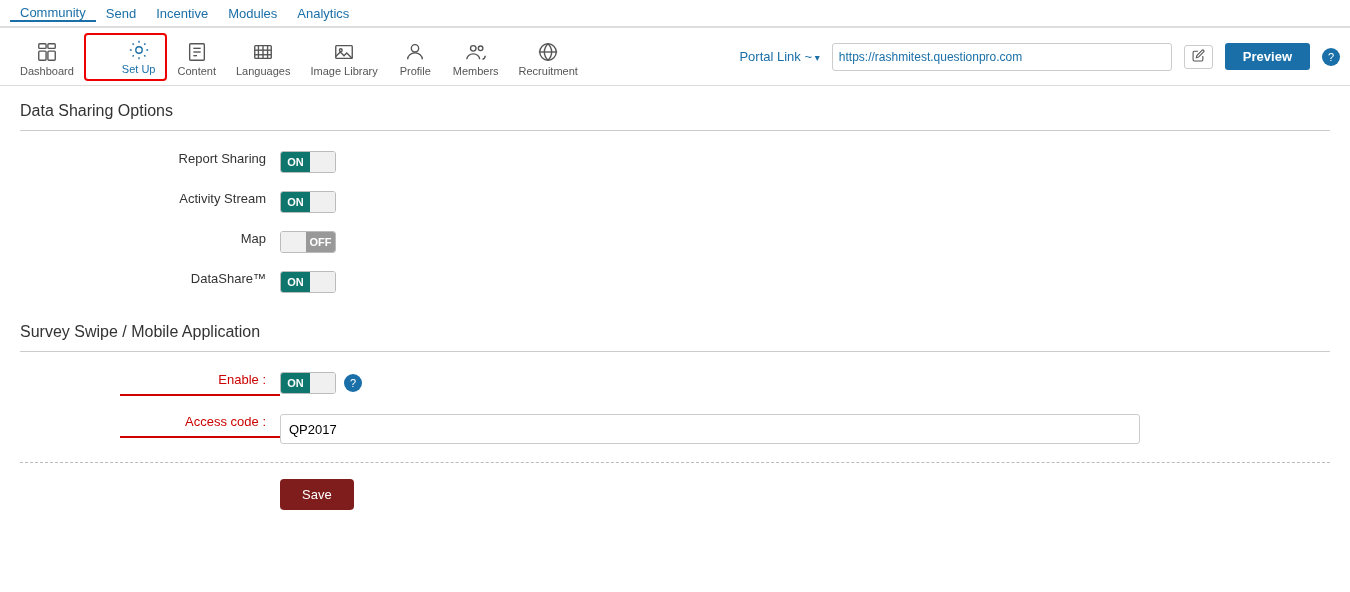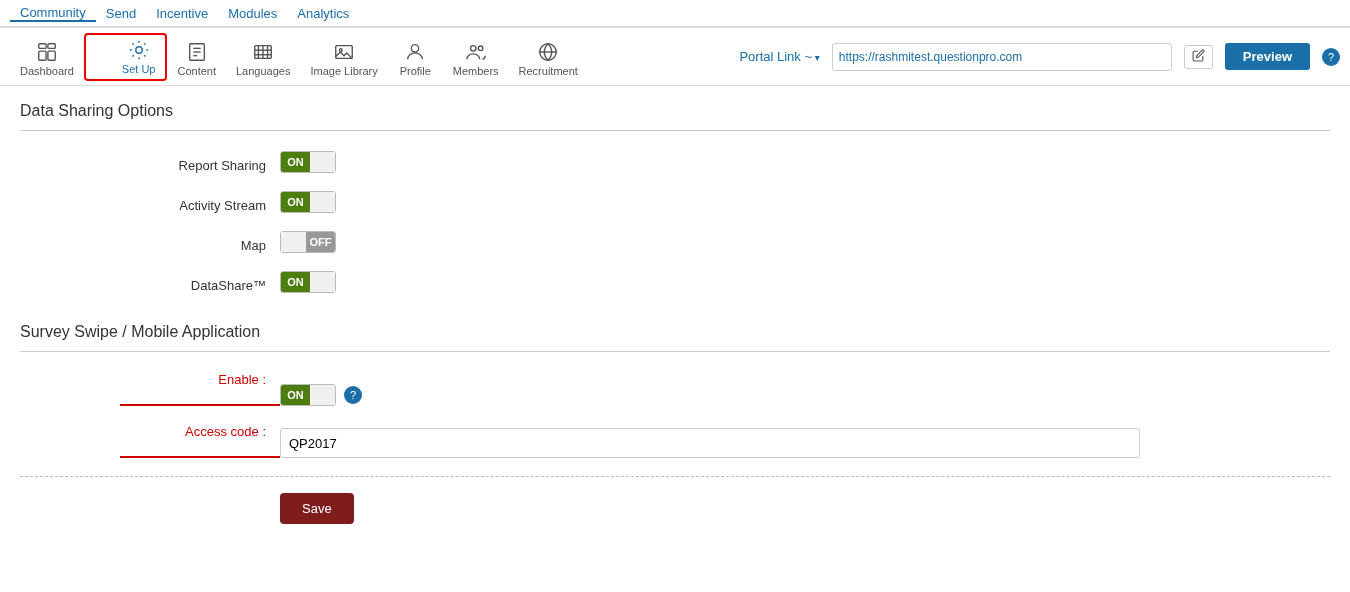--- a/index.html
+++ b/index.html
@@ -130,55 +130,55 @@
       border-top: 1px solid #ccc;
       margin-bottom: 20px;
     }
 
     
     .form-section {
       margin-bottom: 30px;
     }
     .form-row {
       display: flex;
-      align-items: flex-end;
+      align-items: flex-start;
       margin-bottom: 18px;
       padding-left: 100px;
     }
     .form-label {
       width: 160px;
       text-align: right;
       padding-right: 14px;
       font-size: 13px;
       color: #333;
     }
     .form-label.required {
       color: #c00;
       border-bottom: 2px solid #c00;
-      padding-bottom: 17px;
+      padding-bottom: 7px;
     }
 
     
     .toggle-wrapper {
       display: flex;
       align-items: center;
       gap: 8px;
     }
     .toggle {
       display: flex;
       align-items: center;
       width: 56px;
       height: 22px;
       border-radius: 3px;
       overflow: hidden;
       border: 1px solid #bbb;
       cursor: pointer;
     }
     .toggle-on {
-      background: #4d7c0f;
+      background: #0f766e;
       color: #fff;
       font-size: 11px;
       font-weight: bold;
       width: 30px;
       height: 100%;
       display: flex;
       align-items: center;
       justify-content: center;
     }
     .toggle-off-spacer {

